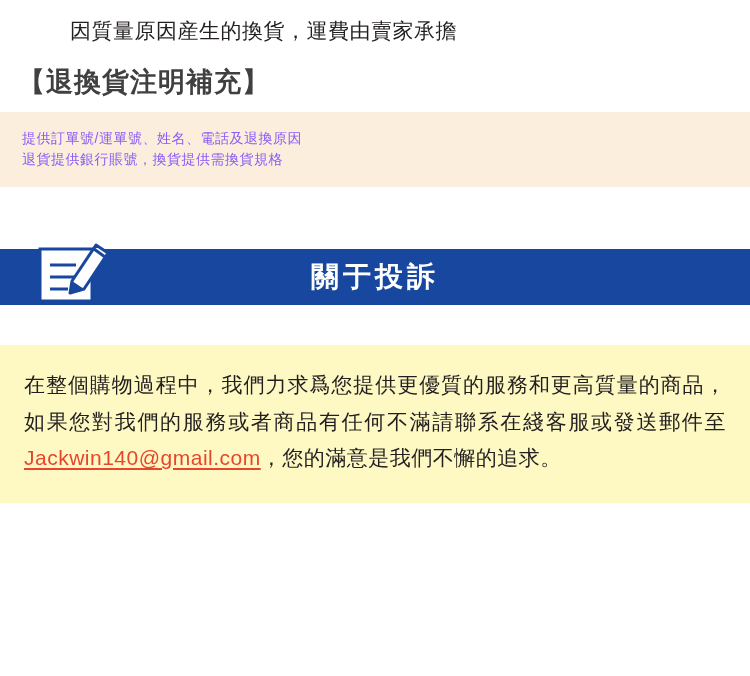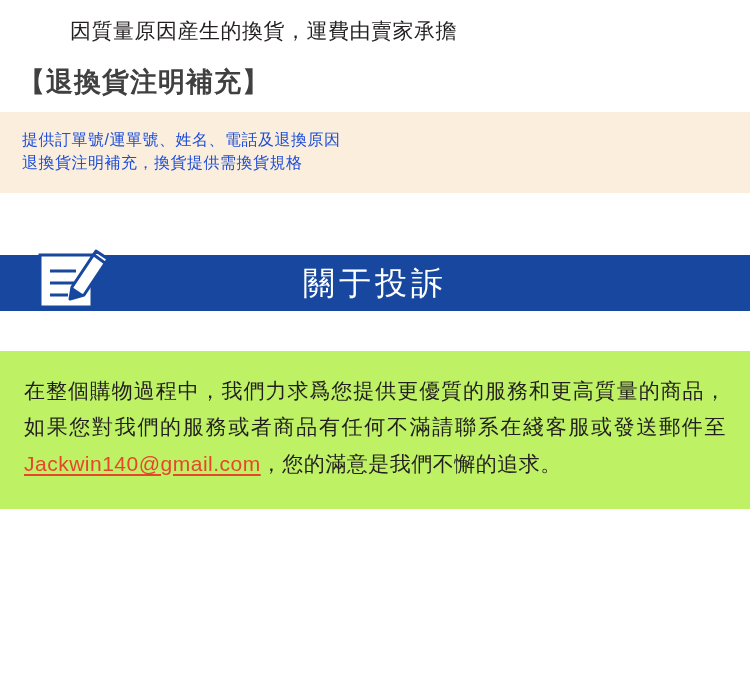--- a/index.html
+++ b/index.html
@@ -43,22 +43,22 @@
     margin-bottom: 12px;
     letter-spacing: 1px;
   }
 
   
   .note-box {
     background: #fbeedd;
     padding: 16px 0 18px 0;
   }
   .note-line {
-    font-size: 16px;
-    color: #1d4ed8;
+    font-size: 14px;
+    color: #8b5cf6;
     line-height: 1.45;
     padding-left: 22px;
     letter-spacing: 0.5px;
   }
 
   
   .banner-wrap {
     position: relative;
     margin-top: 48px;
     height: 70px;
@@ -73,39 +73,39 @@
   }
   .banner-title {
     position: absolute;
     left: 0;
     top: 14px;
     width: 750px;
     height: 56px;
     line-height: 56px;
     text-align: center;
     color: #ffffff;
-    font-size: 32px;
-    font-weight: normal;
+    font-size: 28px;
+    font-weight: bold;
     letter-spacing: 4px;
   }
   .banner-badge {
     position: absolute;
     left: 36px;
     top: 0;
     width: 74px;
     height: 70px;
   }
   .banner-badge svg {
     display: block;
   }
 
   
   .complaint-box {
     margin-top: 40px;
-    background: #bef264;
+    background: #fef9c3;
     padding: 22px 24px 26px 24px;
   }
   .complaint-text {
     font-size: 21px;
     color: #231f20;
     line-height: 1.75;
     letter-spacing: 0.5px;
     text-align: justify;
   }
   .email-link {
@@ -123,21 +123,21 @@
 <div class="page">
 
   <div class="top-lines">
     <div class="top-line">因質量原因産生的換貨，運費由賣家承擔</div>
   </div>
 
   <div class="section-heading">【退換貨注明補充】</div>
 
   <div class="note-box">
     <div class="note-line">提供訂單號/運單號、姓名、電話及退換原因</div>
-    <div class="note-line">退換貨注明補充，換貨提供需換貨規格</div>
+    <div class="note-line">退貨提供銀行賬號，換貨提供需換貨規格</div>
   </div>
 
   <div class="banner-wrap">
     <div class="banner-bar"></div>
     <div class="banner-title">關于投訴</div>
     <div class="banner-badge">
       <svg width="74" height="70" viewBox="0 0 74 70" xmlns="http://www.w3.org/2000/svg">
         <rect x="4" y="14" width="52" height="52" fill="#ffffff" stroke="#17479e" stroke-width="3"></rect>
         <line x1="14" y1="30" x2="40" y2="30" stroke="#17479e" stroke-width="3"></line>
         <line x1="14" y1="42" x2="40" y2="42" stroke="#17479e" stroke-width="3"></line>

